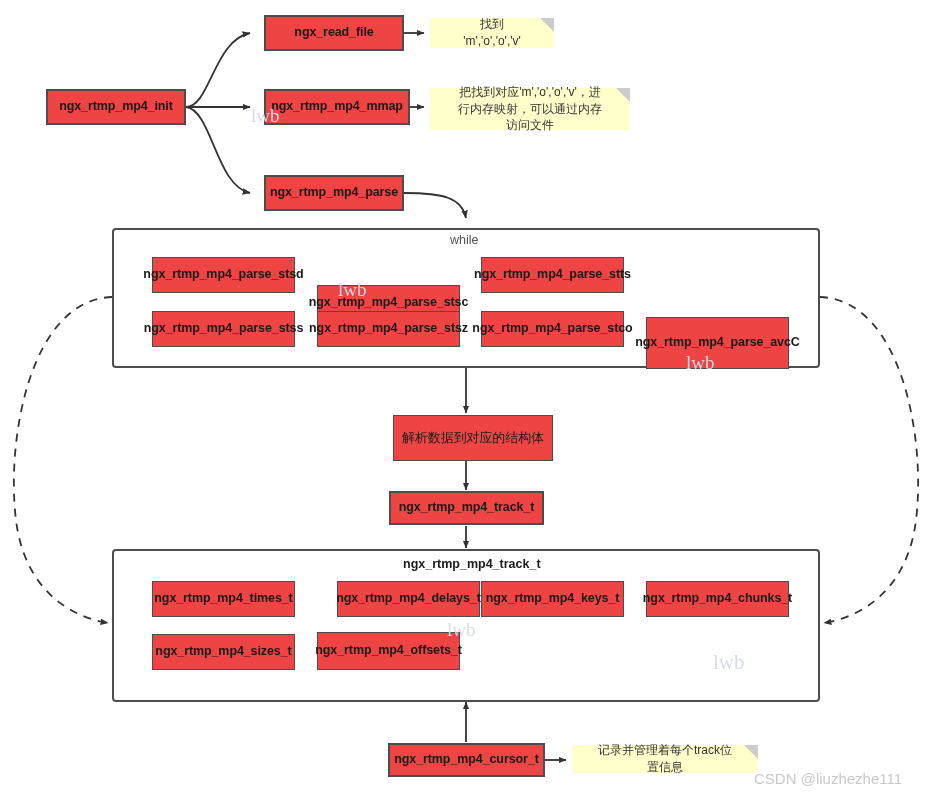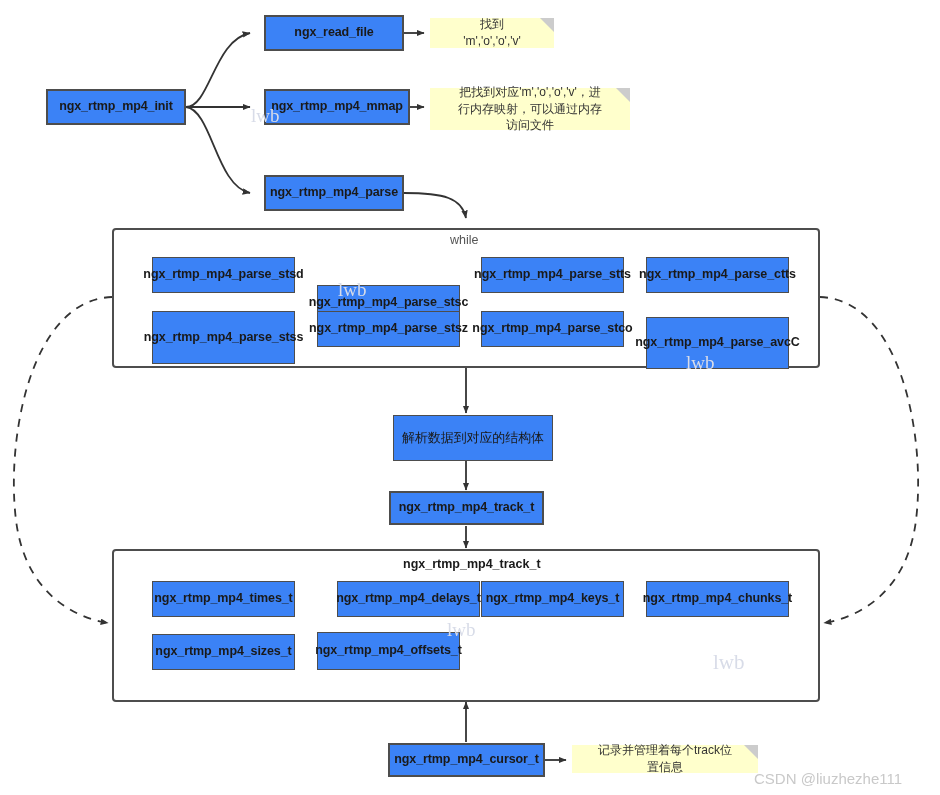--- a/index.html
+++ b/index.html
@@ -22,21 +22,21 @@
     left: 0;
     top: 0;
     width: 940px;
     height: 795px;
     pointer-events: none;
   }
   
   .node {
     position: absolute;
     box-sizing: border-box;
-    background: #3b82f6;
+    background: #ef4444;
     border: 2px solid #4d4d4d;
     display: flex;
     align-items: center;
     justify-content: center;
     text-align: center;
     font-weight: bold;
     font-size: 12.5px;
     color: #1a1a1a;
     line-height: 1.25;
     letter-spacing: -0.1px;
@@ -190,25 +190,22 @@
 
   <div class="node thin" style="left:152px; top:257px; width:143px; height:36px;">
     <span>ngx_rtmp_mp4_parse_stsd</span>
   </div>
   <div class="node thin" style="left:317px; top:257px; width:143px; height:36px;margin-top:28px;">
     <span>ngx_rtmp_mp4_parse_stsc</span>
   </div>
   <div class="node thin" style="left:481px; top:257px; width:143px; height:36px;">
     <span>ngx_rtmp_mp4_parse_stts</span>
   </div>
-  <div class="node thin" style="left:646px; top:257px; width:143px; height:36px;">
-    <span>ngx_rtmp_mp4_parse_ctts</span>
-  </div>
-
-  <div class="node thin" style="left:152px; top:311px; width:143px; height:53px;">
+
+  <div class="node thin" style="left:152px; top:311px; width:143px; height:36px;">
     <span>ngx_rtmp_mp4_parse_stss</span>
   </div>
   <div class="node thin" style="left:317px; top:311px; width:143px; height:36px;">
     <span>ngx_rtmp_mp4_parse_stsz</span>
   </div>
   <div class="node thin" style="left:481px; top:311px; width:143px; height:36px;">
     <span>ngx_rtmp_mp4_parse_stco</span>
   </div>
   <div class="node thin" style="left:646px; top:317px; width:143px; height:52px;">
     <span>ngx_rtmp_mp4_parse_avcC</span>

